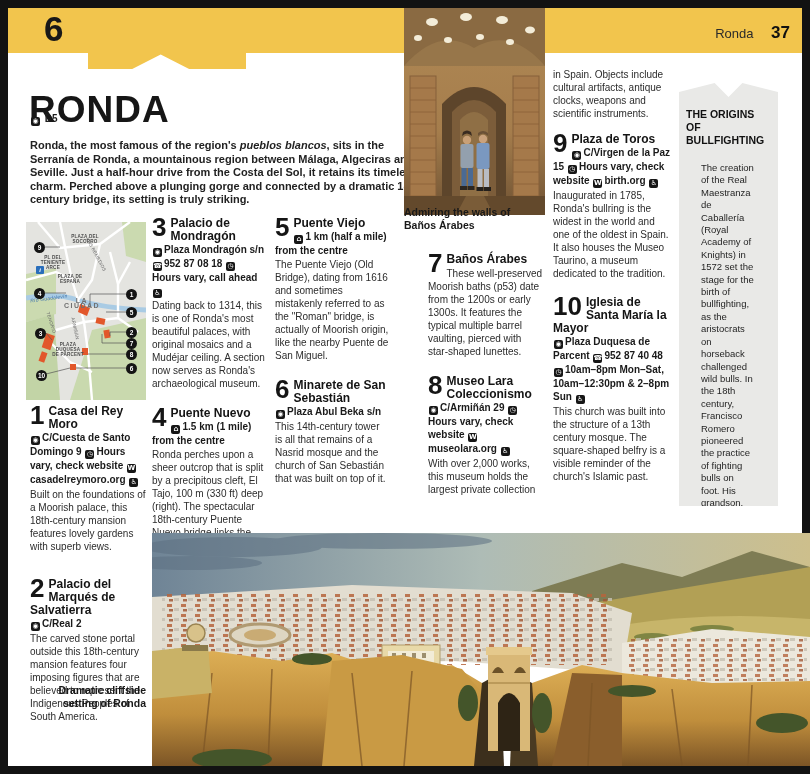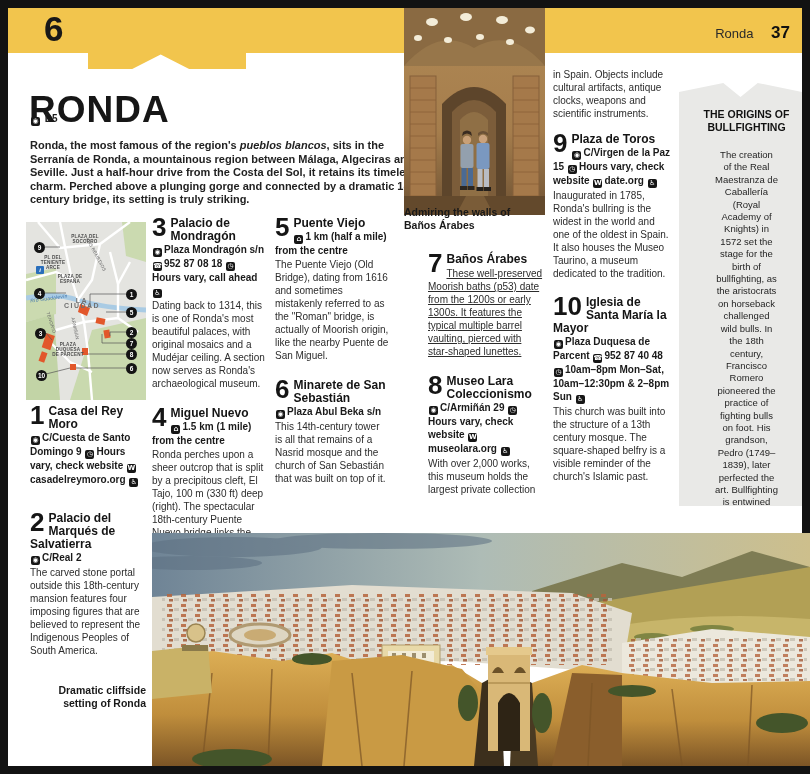--- a/index.html
+++ b/index.html
@@ -33,23 +33,23 @@
   .lnum{float:left;font-size:26px;line-height:23px;font-weight:bold;padding-right:4px;color:#151515;}
   .lname{font-size:12px;line-height:13px;font-weight:bold;margin:0;padding-top:1px;color:#141414;}
   .ldet{font-size:10px;line-height:13px;font-weight:bold;margin:0;color:#1a1a1a;}
   .lbody{font-size:10px;line-height:13px;margin:1px 0 0 0;color:#2c2c2c;clear:both;}
   .cont{font-size:10px;line-height:13px;color:#2c2c2c;margin:0 0 12px 0;}
   
   .caption{font-size:10.5px;line-height:12.5px;font-weight:bold;color:#191919;}
   .cap-top{position:absolute;left:404px;top:206px;width:115px;}
   .cap-bottom{position:absolute;left:28px;top:684px;width:118px;text-align:right;}
   
-  .sidebox{position:absolute;left:679px;top:78px;width:123px;height:428px;background:#E9E9E7;
+  .sidebox{position:absolute;left:679px;top:78px;width:99px;height:428px;background:#E9E9E7;
            clip-path:polygon(0 14px,36% 5px,50% 19px,64% 5px,100% 14px,100% 100%,0 100%);
-           text-align:center;box-sizing:border-box;padding:30px 9px 0 21px;}
+           text-align:left;box-sizing:border-box;padding:30px 9px 0 7px;}
   .sidebox h4{font-size:10.5px;line-height:13px;margin:0 0 10px 0;color:#111;}
   .sidebox p{font-size:9.5px;line-height:12.4px;margin:15px;color:#1f1f1f;}
   
   .map{position:absolute;left:26px;top:222px;width:120px;height:178px;background:#E8E8E5;overflow:hidden;}
   .map svg{position:absolute;left:0;top:0;}
   .badge{position:absolute;width:11px;height:11px;border-radius:50%;background:#141414;color:#fff;
          font-size:6.5px;font-weight:bold;line-height:11px;text-align:center;}
   .mlabel{position:absolute;color:#4c4c4c;font-size:4.6px;font-weight:bold;letter-spacing:.2px;
           text-align:center;line-height:5.2px;white-space:pre-line;}
   .mlabel.area{font-size:7px;letter-spacing:1.5px;color:#707070;}
@@ -219,20 +219,21 @@
   <div class="col" style="left:30px;top:404px;width:116px;">
     <article class="listing" style="margin-bottom:24px;">
       <div class="lnum">1</div>
       <p class="lname">Casa del Rey Moro</p>
       <p class="ldet">
         <span class="ic">◉</span><span>C/Cuesta de Santo Domingo 9</span>
         <span class="ic">◷</span><span>Hours vary, check website</span>
         <span class="ic">W</span><span>casadelreymoro.org</span>
         <span class="ic">♿</span>
       </p>
+      <p class="lbody">Built on the foundations of a Moorish palace, this 18th-century mansion features lovely gardens with superb views.</p>
     </article>
     <article class="listing">
       <div class="lnum">2</div>
       <p class="lname">Palacio del Marqués de Salvatierra</p>
       <p class="ldet">
         <span class="ic">◉</span><span>C/Real 2</span>
       </p>
       <p class="lbody">The carved stone portal outside this 18th-century mansion features four imposing figures that are believed to represent the Indigenous Peoples of South America.</p>
     </article>
   </div>
@@ -244,21 +245,21 @@
       <p class="ldet">
         <span class="ic">◉</span><span>Plaza Mondragón s/n</span>
         <span class="ic">☎</span><span>952 87 08 18</span>
         <span class="ic">◷</span><span>Hours vary, call ahead</span>
         <span class="ic">♿</span>
       </p>
       <p class="lbody">Dating back to 1314, this is one of Ronda's most beautiful palaces, with original mosaics and a Mudéjar ceiling. A section now serves as Ronda's archaeological museum.</p>
     </article>
     <article class="listing">
       <div class="lnum">4</div>
-      <p class="lname">Miguel Nuevo</p>
+      <p class="lname">Puente Nuevo</p>
       <p class="ldet">
         <span class="ic">⌂</span><span>1.5 km (1 mile) from the centre</span>
       </p>
       <p class="lbody">Ronda perches upon a sheer outcrop that is split by a precipitous cleft, El Tajo, 100 m (330 ft) deep (right). The spectacular 18th-century Puente Nuevo bridge links the old city, La Ciudad, with the new.</p>
     </article>
   </div>
 
   <div class="col" style="left:275px;top:216px;width:114px;">
     <article class="listing" style="margin-bottom:16px;">
       <div class="lnum">5</div>
@@ -275,21 +276,21 @@
         <span class="ic">◉</span><span>Plaza Abul Beka s/n</span>
       </p>
       <p class="lbody">This 14th-century tower is all that remains of a Nasrid mosque and the church of San Sebastián that was built on top of it.</p>
     </article>
   </div>
 
   <div class="col" style="left:428px;top:252px;width:116px;">
     <article class="listing" style="margin-bottom:16px;">
       <div class="lnum">7</div>
       <p class="lname">Baños Árabes</p>
-      <p class="lbody" style="clear:none;text-decoration:underline;">These well-preserved Moorish baths (p53) date from the 1200s or early 1300s. It features the typical multiple barrel vaulting, pierced with star-shaped lunettes.</p>
+      <p class="lbody" style="clear:none;">These well-preserved Moorish baths (p53) date from the 1200s or early 1300s. It features the typical multiple barrel vaulting, pierced with star-shaped lunettes.</p>
     </article>
     <article class="listing">
       <div class="lnum">8</div>
       <p class="lname">Museo Lara Coleccionismo</p>
       <p class="ldet">
         <span class="ic">◉</span><span>C/Armiñán 29</span>
         <span class="ic">◷</span><span>Hours vary, check website</span>
         <span class="ic">W</span><span>museolara.org</span>
         <span class="ic">♿</span>
       </p>
@@ -298,21 +299,21 @@
   </div>
 
   <div class="col" style="left:553px;top:68px;width:117px;">
     <p class="cont">in Spain. Objects include cultural artifacts, antique clocks, weapons and scientific instruments.</p>
     <article class="listing" style="margin-bottom:15px;">
       <div class="lnum">9</div>
       <p class="lname">Plaza de Toros</p>
       <p class="ldet">
         <span class="ic">◉</span><span>C/Virgen de la Paz 15</span>
         <span class="ic">◷</span><span>Hours vary, check website</span>
-        <span class="ic">W</span><span>date.org</span>
+        <span class="ic">W</span><span>birth.org</span>
         <span class="ic">♿</span>
       </p>
       <p class="lbody">Inaugurated in 1785, Ronda's bullring is the widest in the world and one of the oldest in Spain. It also houses the Museo Taurino, a museum dedicated to the tradition.</p>
     </article>
     <article class="listing">
       <div class="lnum">10</div>
       <p class="lname">Iglesia de Santa María la Mayor</p>
       <p class="ldet">
         <span class="ic">◉</span><span>Plaza Duquesa de Parcent</span>
         <span class="ic">☎</span><span>952 87 40 48</span>

